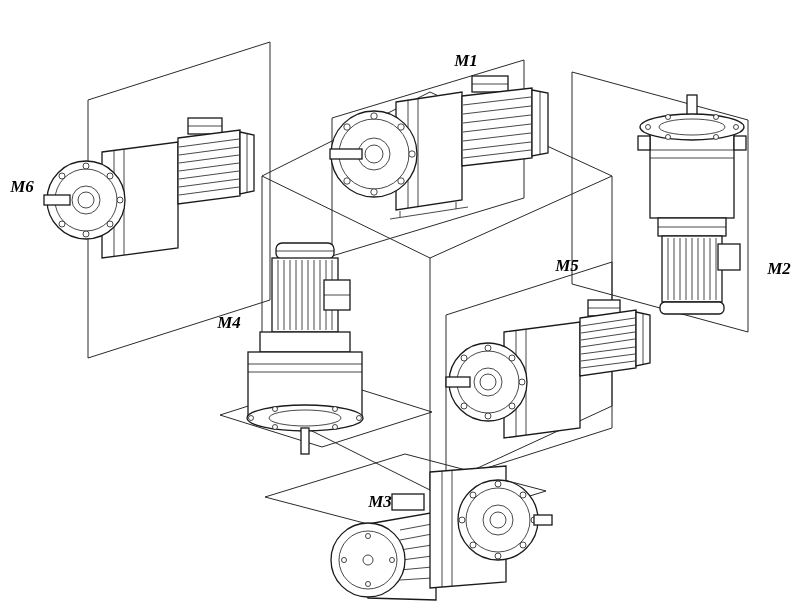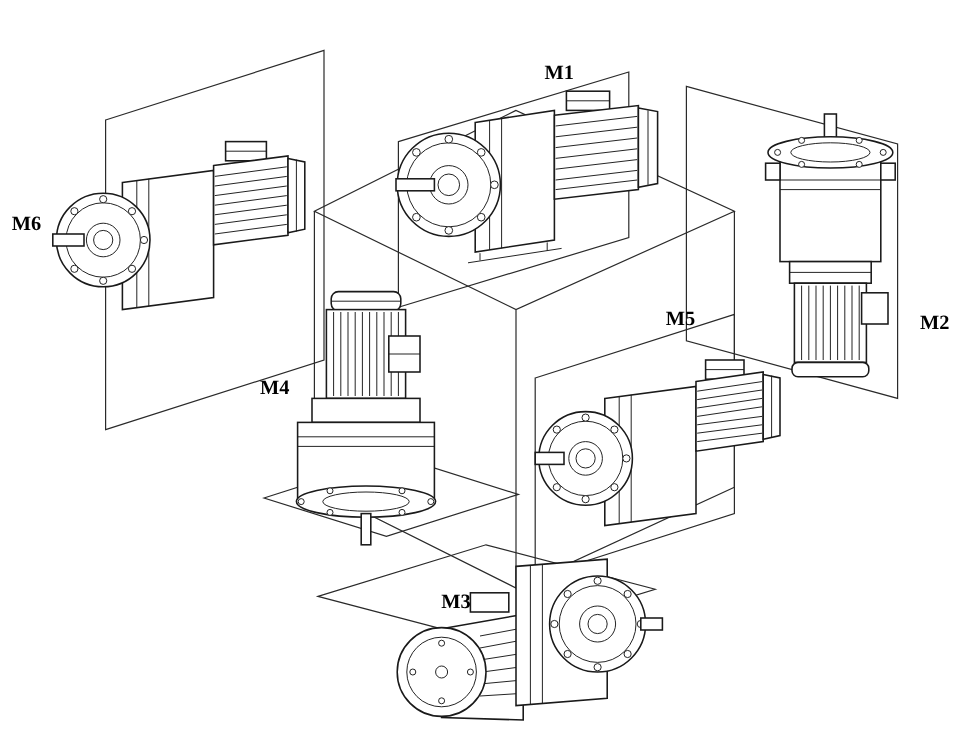--- a/index.html
+++ b/index.html
@@ -1,17 +1,17 @@
 <!DOCTYPE html>
 <html><head>
 <meta charset="utf-8">
 <style>
   html,body{margin:0;padding:0;background:#ffffff;}
   .page{position:relative;width:800px;height:613px;background:#ffffff;overflow:hidden;
-        font-family:"Liberation Serif",serif;}
+        font-family:"Liberation Serif",serif;font-style:italic;}
   svg{display:block;}
   .thin   {fill:none;stroke:#2a2a2a;stroke-width:1;}
   .plane  {fill:none;stroke:#2a2a2a;stroke-width:1;}
   .outline{fill:#ffffff;stroke:#1a1a1a;stroke-width:1.3;}
   .detail {fill:none;stroke:#1a1a1a;stroke-width:0.8;}
   .dot    {fill:#ffffff;stroke:#1a1a1a;stroke-width:0.8;}
   .lbl    {font-family:"Liberation Serif",serif;font-weight:bold;font-size:17px;
            fill:#000000;text-anchor:middle;}
 </style>
 </head>

